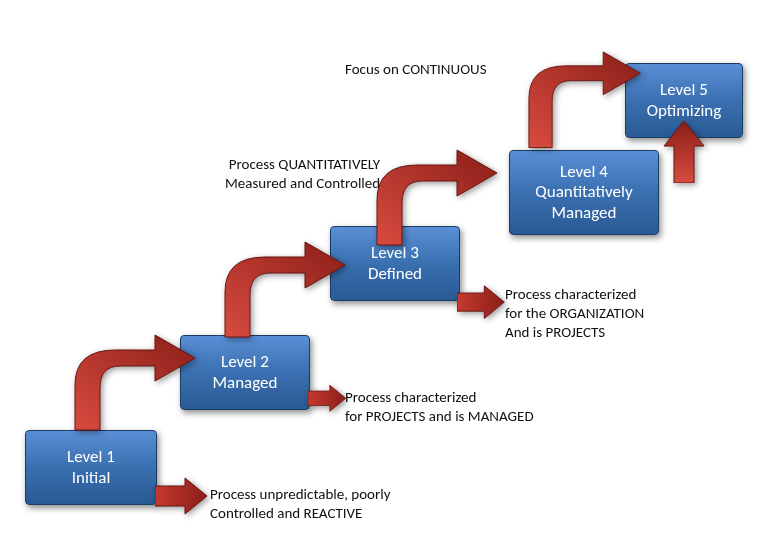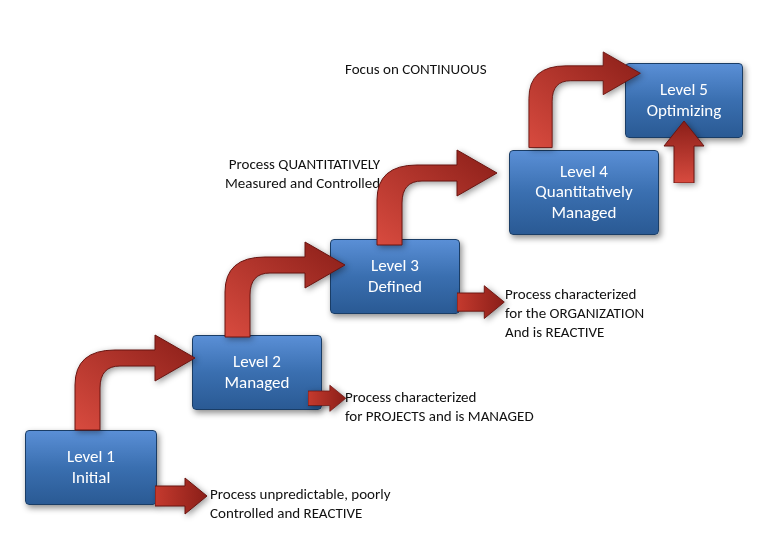--- a/index.html
+++ b/index.html
@@ -47,26 +47,26 @@
 </head>
 <body>
 
 <div class="canvas">
 
   <div class="box" style="left:25px; top:430px; width:132px; height:75px;">
     <span>Level 1</span>
     <span>Initial</span>
   </div>
 
-  <div class="box" style="left:192px; top:335px; width:130px; height:75px;">
+  <div class="box" style="left:180px; top:335px; width:130px; height:75px;">
     <span>Level 2</span>
     <span>Managed</span>
   </div>
 
-  <div class="box" style="left:330px; top:239px; width:130px; height:75px;">
+  <div class="box" style="left:330px; top:226px; width:130px; height:75px;">
     <span>Level 3</span>
     <span>Defined</span>
   </div>
 
   <div class="box" style="left:509px; top:150px; width:150px; height:85px;">
     <span>Level 4</span>
     <span>Quantitatively</span>
     <span>Managed</span>
   </div>
 
@@ -81,21 +81,21 @@
   </div>
 
   <div class="desc" style="left:345px; top:388px;">
     <div>Process characterized</div>
     <div>for PROJECTS and is MANAGED</div>
   </div>
 
   <div class="desc" style="left:505px; top:285px;">
     <div>Process characterized</div>
     <div>for the ORGANIZATION</div>
-    <div>And is REACTIVE</div>
+    <div>And is PROJECTS</div>
   </div>
 
   <div class="desc" style="left:225px; top:155px;text-align:right;">
     <div>Process QUANTITATIVELY</div>
     <div>Measured and Controlled</div>
   </div>
 
   <div class="desc" style="left:345px; top:60px;">
     <div>Focus on CONTINUOUS</div>
   </div>

